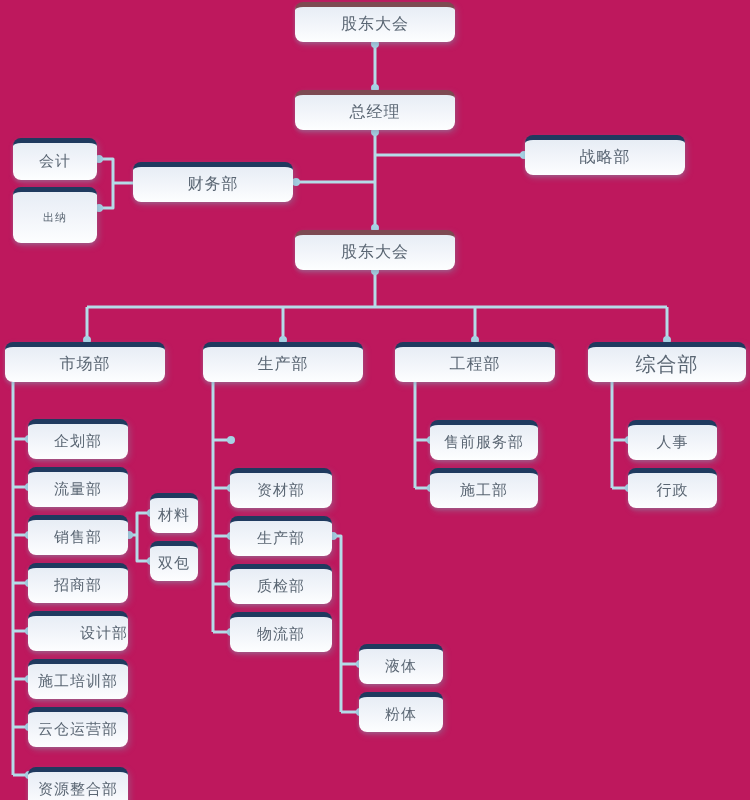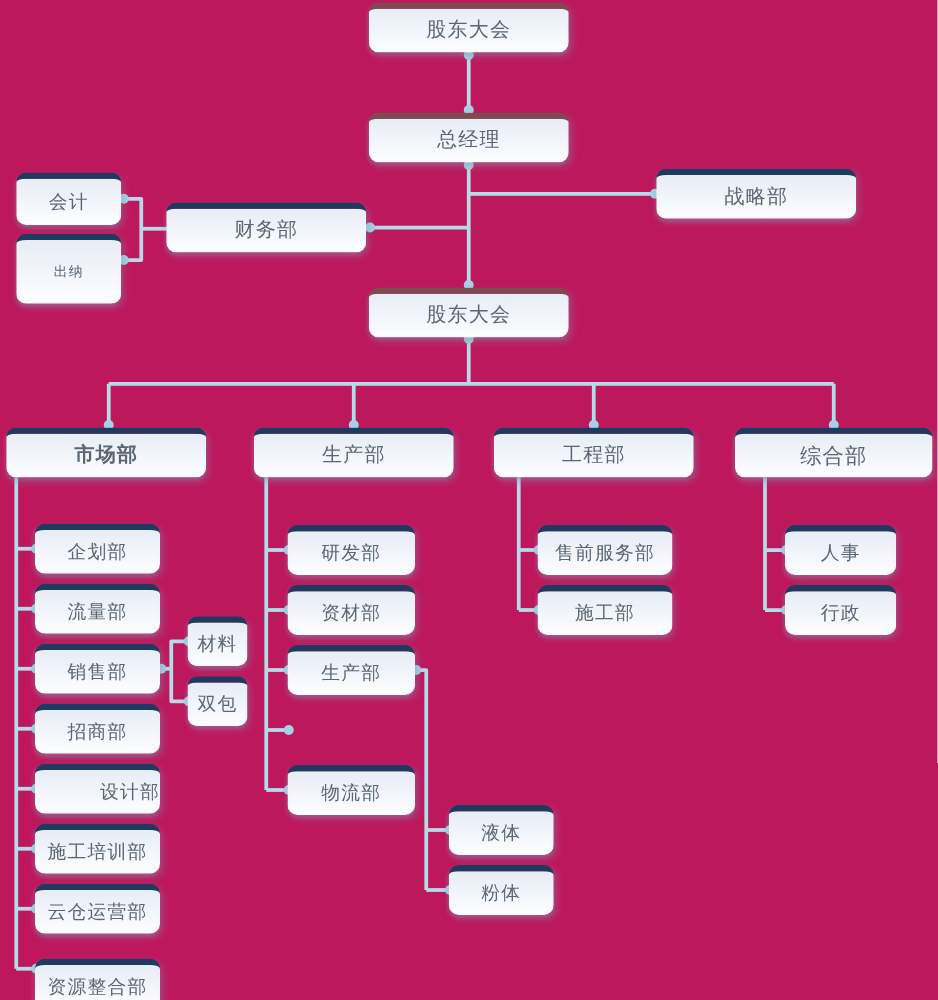--- a/index.html
+++ b/index.html
@@ -130,30 +130,30 @@
     </div>
     <div class="node dept" style="left: 133px; top: 162px; width: 160px; height: 40px; font-size: 16px;">
       <span class="node-label">财务部</span>
     </div>
     <div class="node dept" style="left: 525px; top: 135px; width: 160px; height: 40px; font-size: 16px; font-family: Liberation Mono, monospace;">
       <span class="node-label">战略部</span>
     </div>
     <div class="node exec" style="left: 295px; top: 230px; width: 160px; height: 40px; font-size: 16px;">
       <span class="node-label">股东大会</span>
     </div>
-    <div class="node dept" style="left: 5px; top: 342px; width: 160px; height: 40px; font-size: 16px; font-weight: bold;">
+    <div class="node dept" style="left: 5px; top: 342px; width: 160px; height: 40px; font-size: 16px;">
       <span class="node-label">市场部</span>
     </div>
     <div class="node dept" style="left: 203px; top: 342px; width: 160px; height: 40px; font-size: 16px;">
       <span class="node-label">生产部</span>
     </div>
     <div class="node dept" style="left: 395px; top: 342px; width: 160px; height: 40px; font-size: 16px;">
       <span class="node-label">工程部</span>
     </div>
-    <div class="node dept" style="left: 588px; top: 342px; width: 158px; height: 40px; font-size: 17px;">
+    <div class="node dept" style="left: 588px; top: 342px; width: 158px; height: 40px; font-size: 20px;">
       <span class="node-label">综合部</span>
     </div>
     <div class="node dept" style="left: 28px; top: 419px; width: 100px; height: 40px; font-size: 15px;">
       <span class="node-label">企划部</span>
     </div>
     <div class="node dept" style="left: 28px; top: 467px; width: 100px; height: 40px; font-size: 15px;">
       <span class="node-label">流量部</span>
     </div>
     <div class="node dept" style="left: 28px; top: 515px; width: 100px; height: 40px; font-size: 15px; text-align: right;">
       <span class="node-label">销售部</span>
@@ -172,28 +172,28 @@
     </div>
     <div class="node dept" style="left: 28px; top: 755px; width: 100px; height: 40px; font-size: 15px; margin-top: 12px;">
       <span class="node-label">资源整合部</span>
     </div>
     <div class="node dept" style="left: 150px; top: 493px; width: 48px; height: 40px; font-size: 15px;">
       <span class="node-label">材料</span>
     </div>
     <div class="node dept" style="left: 150px; top: 541px; width: 48px; height: 40px; font-size: 15px;">
       <span class="node-label">双包</span>
     </div>
-    <div class="node dept" style="left: 230px; top: 420px; width: 102px; height: 40px; font-size: 15px;">
-      <span class="node-label">研发部</span>
-    </div>
     <div class="node dept" style="left: 230px; top: 468px; width: 102px; height: 40px; font-size: 15px; align-items: center;">
       <span class="node-label">资材部</span>
     </div>
     <div class="node dept" style="left: 230px; top: 516px; width: 102px; height: 40px; font-size: 15px;">
       <span class="node-label">生产部</span>
+    </div>
+    <div class="node dept" style="left: 230px; top: 564px; width: 102px; height: 40px; font-size: 15px;">
+      <span class="node-label">质检部</span>
     </div>
     <div class="node dept" style="left: 230px; top: 612px; width: 102px; height: 40px; font-size: 15px;">
       <span class="node-label">物流部</span>
     </div>
     <div class="node dept" style="left: 359px; top: 644px; width: 84px; height: 40px; font-size: 15px;">
       <span class="node-label">液体</span>
     </div>
     <div class="node dept" style="left: 359px; top: 692px; width: 84px; height: 40px; font-size: 15px;">
       <span class="node-label">粉体</span>
     </div>

